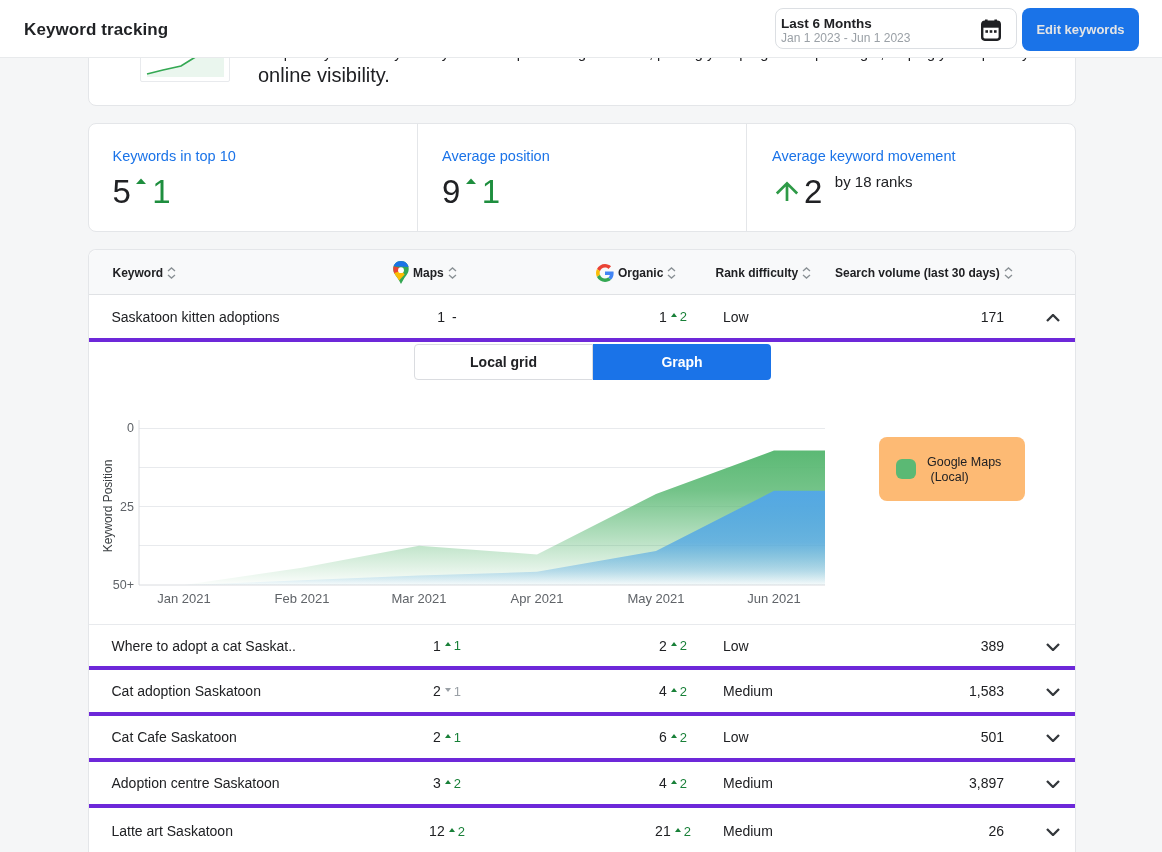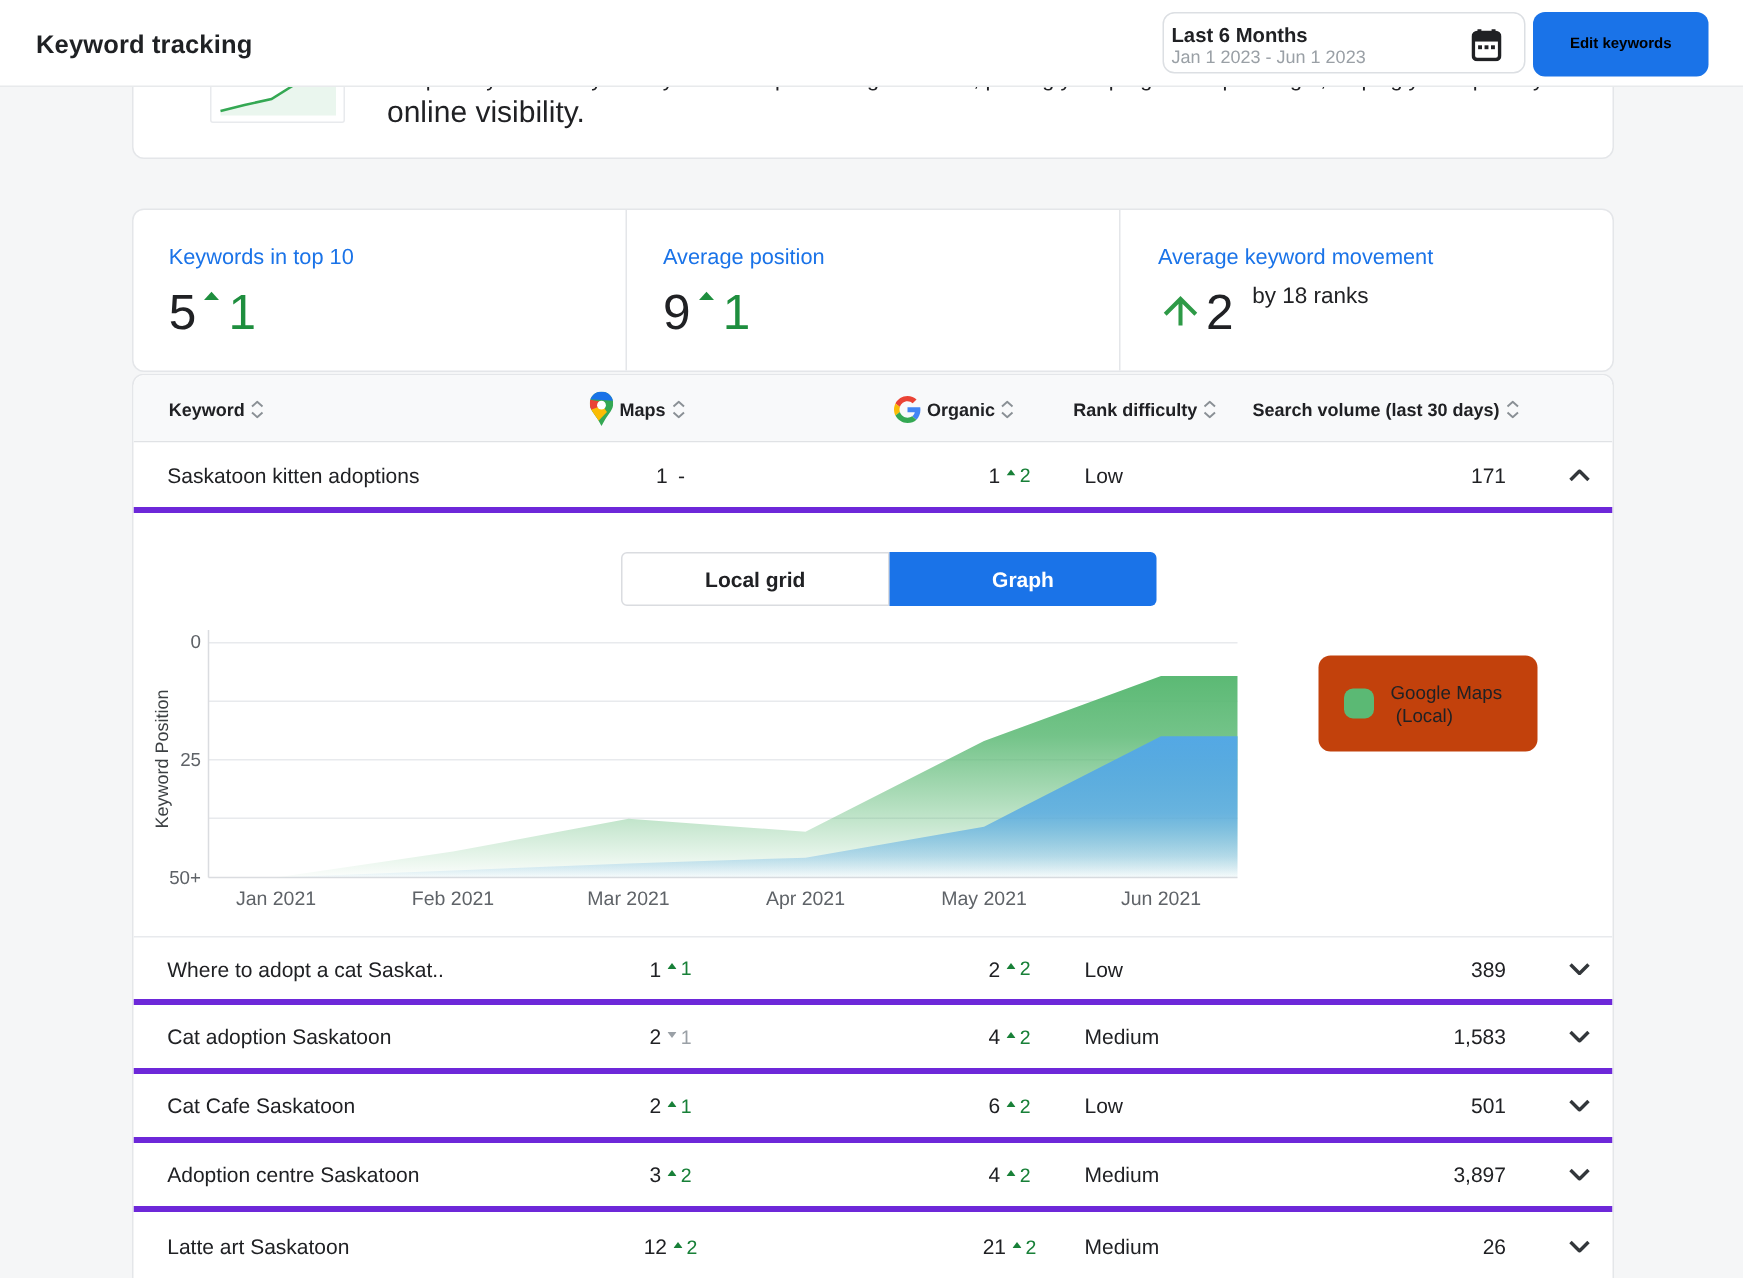--- a/index.html
+++ b/index.html
@@ -6,28 +6,28 @@
 html,body { width:1162px; height:852px; overflow:hidden; }
 body { background:#f5f6f7; font-family:"Liberation Sans", sans-serif; color:#202124; position:relative; }
 .abs { position:absolute; }
 .card { background:#fff; border:1px solid #e4e6e9; border-radius:8px; }
 
 #hdr { position:absolute; top:0; left:0; width:1162px; height:58px; background:#fff; border-bottom:1px solid #e8eaec; z-index:20; }
 #hdr h1 { position:absolute; left:24px; top:20px; font-size:17px; font-weight:700; letter-spacing:0.1px; color:#1f2124; }
 #datebox { position:absolute; left:775px; top:8px; width:242px; height:41px; background:#fff; border:1px solid #dcdfe3; border-radius:8px; }
 #datebox .l1 { position:absolute; left:5px; top:7px; font-size:13.5px; font-weight:700; color:#202124; }
 #datebox .l2 { position:absolute; left:5px; top:22px; font-size:12px; color:#9aa0a6; }
-#editbtn { position:absolute; left:1022px; top:8px; width:117px; height:43px; background:#1a73e8; border-radius:8px; color:#000000; font-size:10px; font-weight:700; text-align:center; line-height:43px; }
+#editbtn { position:absolute; left:1022px; top:8px; width:117px; height:43px; background:#1a73e8; border-radius:8px; color:#e5e5e5; font-size:13px; font-weight:700; text-align:center; line-height:43px; }
 
 #cardA { position:absolute; left:88px; top:4px; width:988px; height:102px; z-index:5;}
 #thumb { position:absolute; left:51px; top:16px; width:90px; height:61px; border:1px solid #e8eaed; border-radius:2px; overflow:hidden; }
 #cardA .t1 { position:absolute; left:169px; top:39.5px; width:790px; font-size:14.5px; white-space:nowrap; overflow:hidden; color:#202124; }
 #cardA .t2 { position:absolute; left:169px; top:59px; font-size:20px; color:#202124; }
 
-#cardB { position:absolute; left:88px; top:139px; width:988px; height:109px; z-index:5;}
+#cardB { position:absolute; left:88px; top:123px; width:988px; height:109px; z-index:5;}
 .stat { position:absolute; top:0; height:107px; }
 .stat .title { position:absolute; font-size:14.5px; color:#1a73e8; top:24px; left:0; }
 .stat .num { font-size:33px; color:#202124; letter-spacing:-0.5px; }
 .statrow { position:absolute; top:48.5px; left:0; display:flex; align-items:flex-end; }
 .grn, .stat .num.grn { color:#1e8e3e; }
 
 #tbl { position:absolute; left:88px; top:249px; width:988px; height:623px; background:#fff; border:1px solid #e4e6e9; border-bottom:none; border-radius:8px 8px 0 0; z-index:5; overflow:hidden; }
 #thead { position:absolute; left:0; top:0; width:986px; height:45px; background:#f8f9fa; border-bottom:1px solid #e0e2e5; border-radius:8px 8px 0 0; }
 .hcell { position:absolute; top:0; height:45px; display:flex; align-items:center; gap:4px; font-size:12px; font-weight:700; color:#202124; }
 .row { position:absolute; left:0; width:986px; border-bottom:4px solid #6d28d9; }
@@ -35,24 +35,24 @@
 .mcell { position:absolute; left:270px; width:176px; top:50%; transform:translateY(-50%); display:flex; justify-content:center; align-items:center; font-size:14px; }
 .ocell { position:absolute; left:496px; width:176px; top:50%; transform:translateY(-50%); display:flex; justify-content:center; align-items:center; font-size:14px; }
 .dcell { position:absolute; left:634px; top:50%; transform:translateY(-50%); font-size:14px; }
 .vcell { position:absolute; right:71px; top:50%; transform:translateY(-50%); font-size:14px; }
 .ccell { position:absolute; left:957px; top:50%; transform:translateY(-50%); }
 .mv { font-size:13px; margin-left:2px; }
 .mvg { color:#188038; }
 .mvgr { color:#9aa0a6; }
 .tri { margin:0 1px 3px 4px; }
 
-#toggle { position:absolute; left:314px; top:118px; width:420px; height:36px; display:flex;padding-left:11px; }
+#toggle { position:absolute; left:314px; top:94px; width:420px; height:36px; display:flex;padding-left:11px; }
 #toggle .tb1 { width:179px; height:36px; background:#fff; border:1px solid #dadce0; border-radius:4px 0 0 4px; font-size:14px; font-weight:700; color:#202124; text-align:center; line-height:34px; }
 #toggle .tb2 { width:178px; height:36px; background:#1a73e8; border-radius:0 4px 4px 0; font-size:14px; font-weight:700; color:#fff; text-align:center; line-height:36px; }
-.legend { position:absolute; width:146px; height:64px; background:#c2410c; border-radius:8px; }
+.legend { position:absolute; width:146px; height:64px; background:#fdba74; border-radius:8px; }
 .legend .sw { position:absolute; left:17px; top:22px; width:20px; height:20px; border-radius:6px; }
 .legend .lt { position:absolute; left:48px; top:17.5px; font-size:12.5px; line-height:15.5px; color:#202124; }
 </style>
 </head>
 <body>
 
 <div id="cardA" class="card">
   <div id="thumb">
     <svg width="88" height="59" viewBox="0 0 88 59">
       <polygon points="6,52 22,48 40,44 56,34 70,22 83,16 83,55 6,55" fill="#eaf6ee"></polygon>

